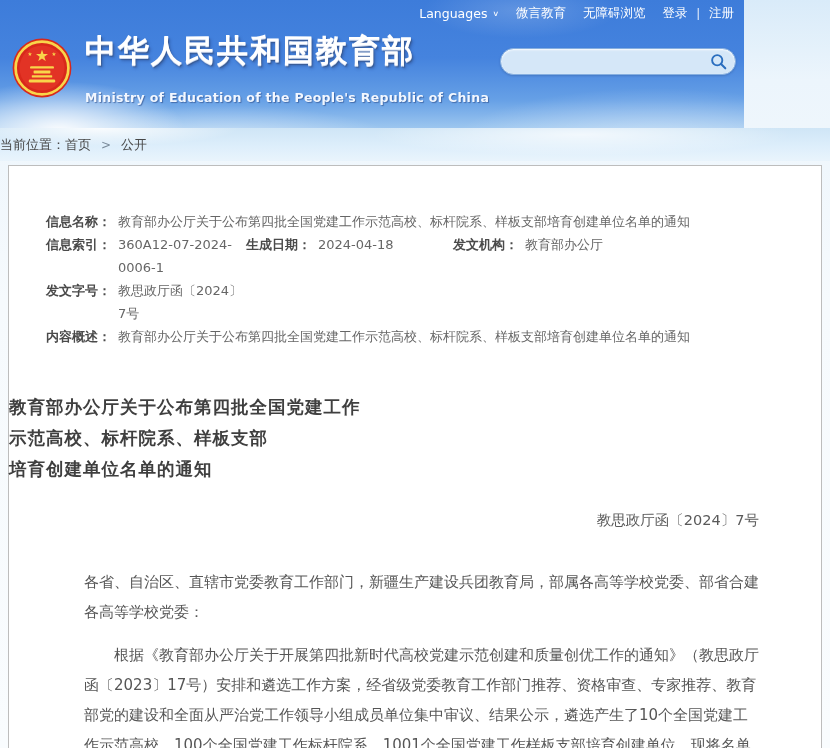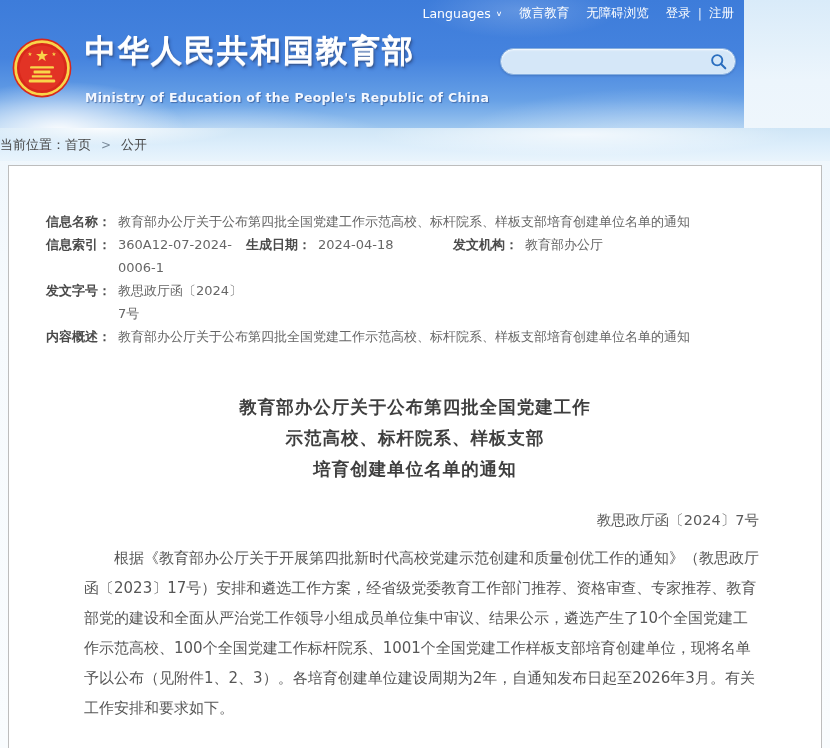--- a/index.html
+++ b/index.html
@@ -20,21 +20,21 @@
       linear-gradient(180deg,#3d7cda 0%,#4583de 45%,#66a0e6 78%,#9cc6ef 100%);
   }
   .topbar{
     position:absolute; top:5px; right:10px;
     display:flex; align-items:center; gap:17px;
     font-size:12.5px; color:#ffffff;
   }
   .topbar a{ color:#fff; text-decoration:none; cursor:pointer; }
   .lang{ display:flex; align-items:center; gap:5px; }
   .caret{ font-size:9px; transform:scaleY(.8); }
-  .auth{ display:flex; align-items:center; gap:7px; }
+  .auth{ display:flex; align-items:center; gap:7px;font-family:Liberation Mono, monospace; }
   .auth-sep{ opacity:.85; }
 
   .brand{ position:absolute; left:12px; top:30px; display:flex; align-items:center; gap:13px; }
   .emblem{ width:60px; height:60px; flex:0 0 auto; }
   .brand-text .zh{
     font-size:31px; font-weight:bold; letter-spacing:2px; color:#ffffff;
     text-shadow:0 1px 0 #c9d6ee, 1px 2px 1px rgba(55,75,110,.55), 2px 3px 3px rgba(30,50,110,.35);
   }
   .brand-text .en{
     margin-top:18px; font-size:12.5px; font-weight:bold; color:#f2f7ff; letter-spacing:.3px;
@@ -73,21 +73,21 @@
 
   .meta{ margin:44px 60px 0 37px; font-size:13px; color:#666; }
   .meta-row{ display:flex; line-height:23px; }
   .lbl{ font-weight:bold; color:#4a4a4a; white-space:nowrap; margin-right:7px; }
   .val{ color:#666; }
   .col-a{ width:200px; display:flex; }
   .col-b{ width:207px; display:flex; }
   .col-c{ flex:1; display:flex; }
 
   .doc-title{
-    margin-top:44px; text-align:center; font-weight:bold;
+    margin-top:44px; text-align:left; font-weight:bold;
     font-size:17.5px; color:#3f3f3f; line-height:31px; letter-spacing:1px;
   }
   .doc-number{
     margin:26px 62px 0 0; text-align:right; font-size:14.5px; color:#595959;
   }
   .salutation{
     margin:37px 58px 0 75px; font-size:15px; line-height:30px; color:#565656;
   }
   .body-para{
     margin:13px 58px 0 75px; font-size:15px; line-height:30px; color:#565656;
@@ -182,16 +182,17 @@
   </section>
 
   <h1 class="doc-title">
     <div>教育部办公厅关于公布第四批全国党建工作</div>
     <div>示范高校、标杆院系、样板支部</div>
     <div>培育创建单位名单的通知</div>
   </h1>
 
   <div class="doc-number">教思政厅函〔2024〕7号</div>
 
+  <p class="salutation">各省、自治区、直辖市党委教育工作部门，新疆生产建设兵团教育局，部属各高等学校党委、部省合建各高等学校党委：</p>
 
   <p class="body-para">根据《教育部办公厅关于开展第四批新时代高校党建示范创建和质量创优工作的通知》（教思政厅函〔2023〕17号）安排和遴选工作方案，经省级党委教育工作部门推荐、资格审查、专家推荐、教育部党的建设和全面从严治党工作领导小组成员单位集中审议、结果公示，遴选产生了10个全国党建工作示范高校、100个全国党建工作标杆院系、1001个全国党建工作样板支部培育创建单位，现将名单予以公布（见附件1、2、3）。各培育创建单位建设周期为2年，自通知发布日起至2026年3月。有关工作安排和要求如下。</p>
 
 </main>
 
 </body></html>

